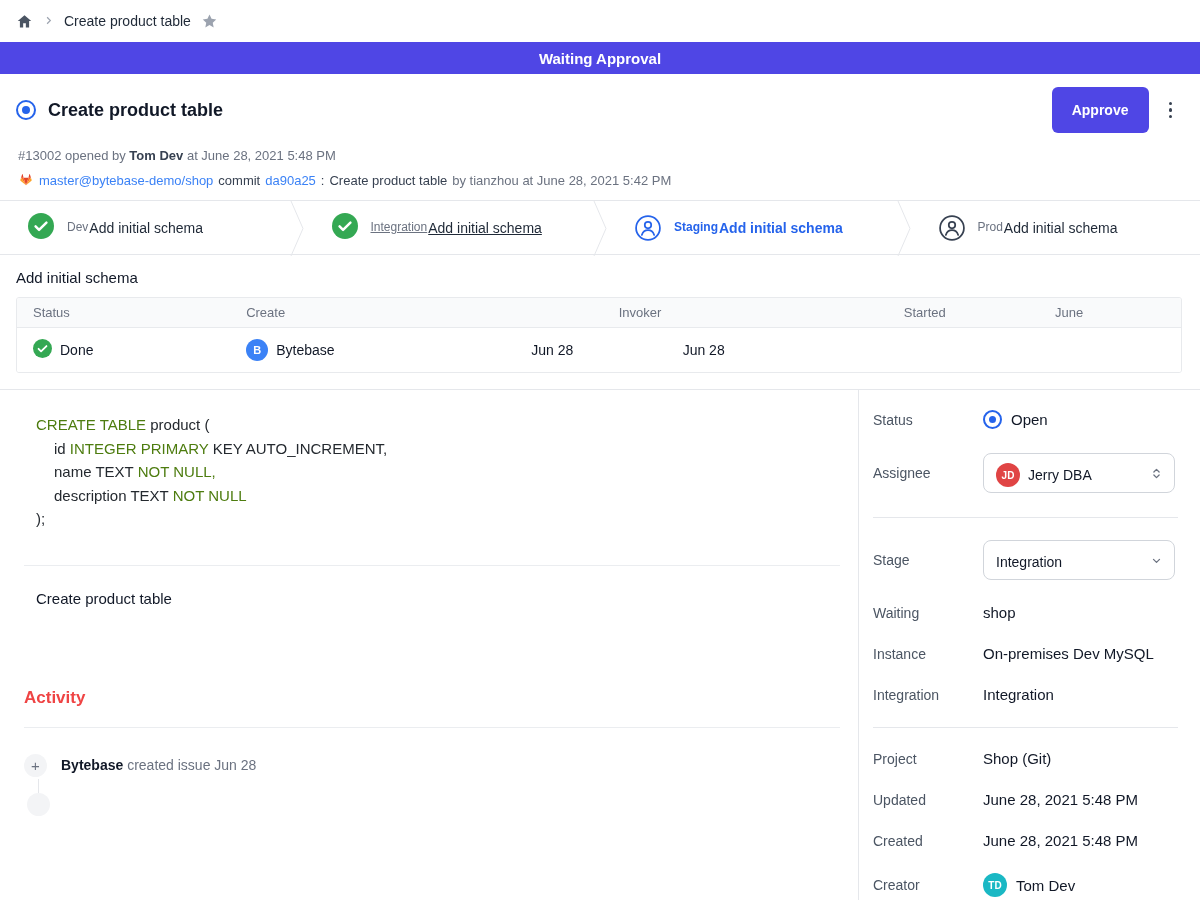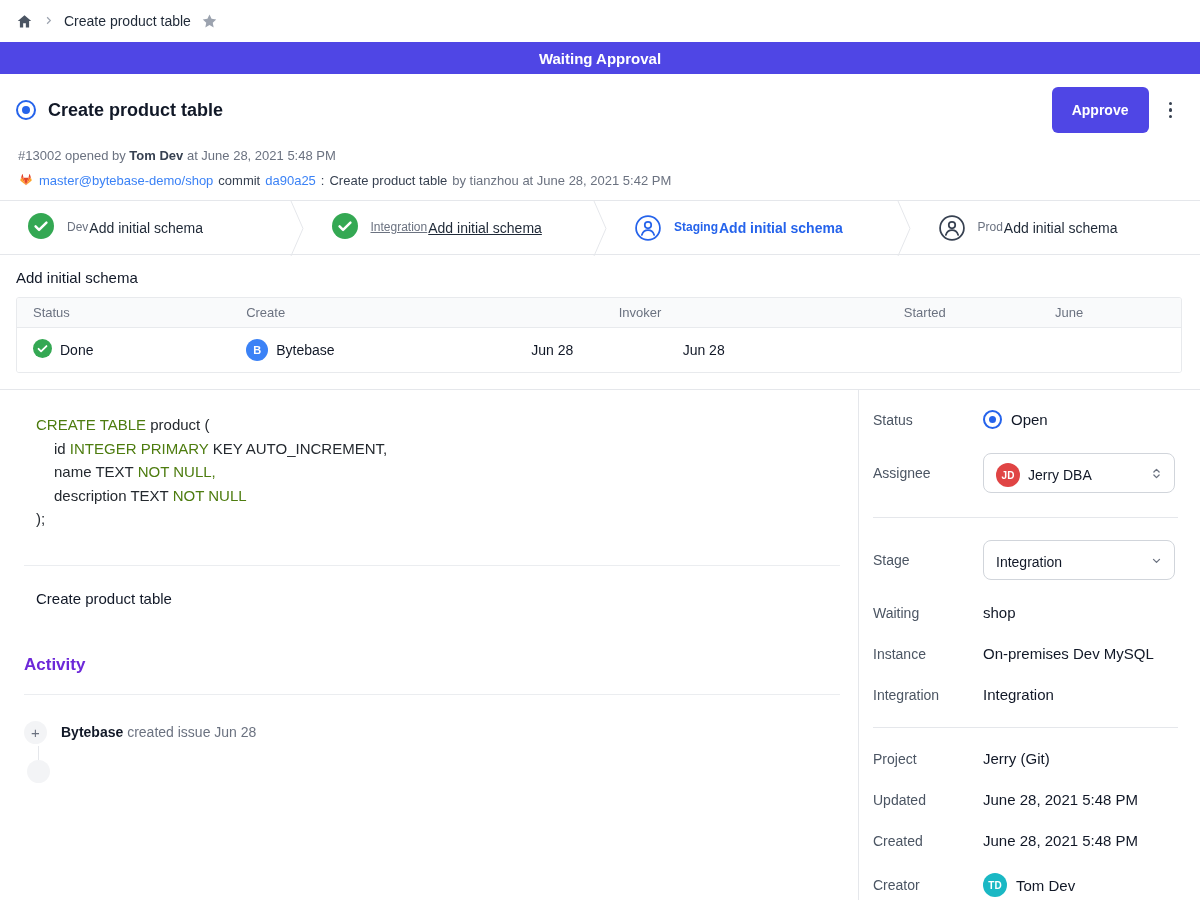--- a/index.html
+++ b/index.html
@@ -65,21 +65,21 @@
   
   .sql-label { margin-top:26px; font-size:14px; color:#374151; }
   .sql-block { margin:23px 0 0 12px; font-size:15px; line-height:23.5px; color:#24292f; }
   .sql-line { white-space:pre; }
   .sql-line.ind { padding-left:18px; }
   .kw { color:#4d7c0f; }
   .left-divider { border:none; border-top:1px solid #ebedf0; margin:34px 0 0 0; }
   .desc-head { display:flex; align-items:center; margin-top:21px; }
   .desc-label { font-size:14px; color:#374151; flex:1; }
   .desc-content { margin:24px 0 0 12px; font-size:15px; color:#111827; }
-  .activity-title { margin-top:48px; font-size:17px; font-weight:700; color:#6d28d9; }
+  .activity-title { margin-top:81px; font-size:17px; font-weight:700; color:#ef4444; }
   .activity-divider { border:none; border-top:1px solid #ebedf0; margin:19px 0 0 0; }
   .activity-item { margin-top:26px; display:flex; align-items:center; gap:14px; }
   .plus-circle { width:23px; height:23px; border-radius:50%; background:#f3f4f6; color:#6b7280; font-size:15px;
     display:inline-flex; align-items:center; justify-content:center; flex:0 0 auto; }
   .activity-text { font-size:14px; color:#6b7280; }
   .activity-text b { color:#111827; font-weight:700; }
   .timeline-line { width:1px; height:14px; background:#e5e7eb; margin:2px 0 0 14px; }
   .timeline-next { width:23px; height:23px; border-radius:50%; background:#f3f4f6; margin-left:3px; }
 
   
@@ -321,21 +321,21 @@
       <span class="side-label">Instance</span>
       <span class="side-value">On-premises Dev MySQL</span>
     </div>
     <div class="side-row">
       <span class="side-label">Integration</span>
       <span class="side-value">Integration</span>
     </div>
     <hr class="side-divider">
     <div class="side-row">
       <span class="side-label">Project</span>
-      <span class="side-value">Jerry (Git)</span>
+      <span class="side-value">Shop (Git)</span>
     </div>
     <div class="side-row">
       <span class="side-label">Updated</span>
       <span class="side-value">June 28, 2021 5:48 PM</span>
     </div>
     <div class="side-row">
       <span class="side-label">Created</span>
       <span class="side-value">June 28, 2021 5:48 PM</span>
     </div>
     <div class="side-row">

